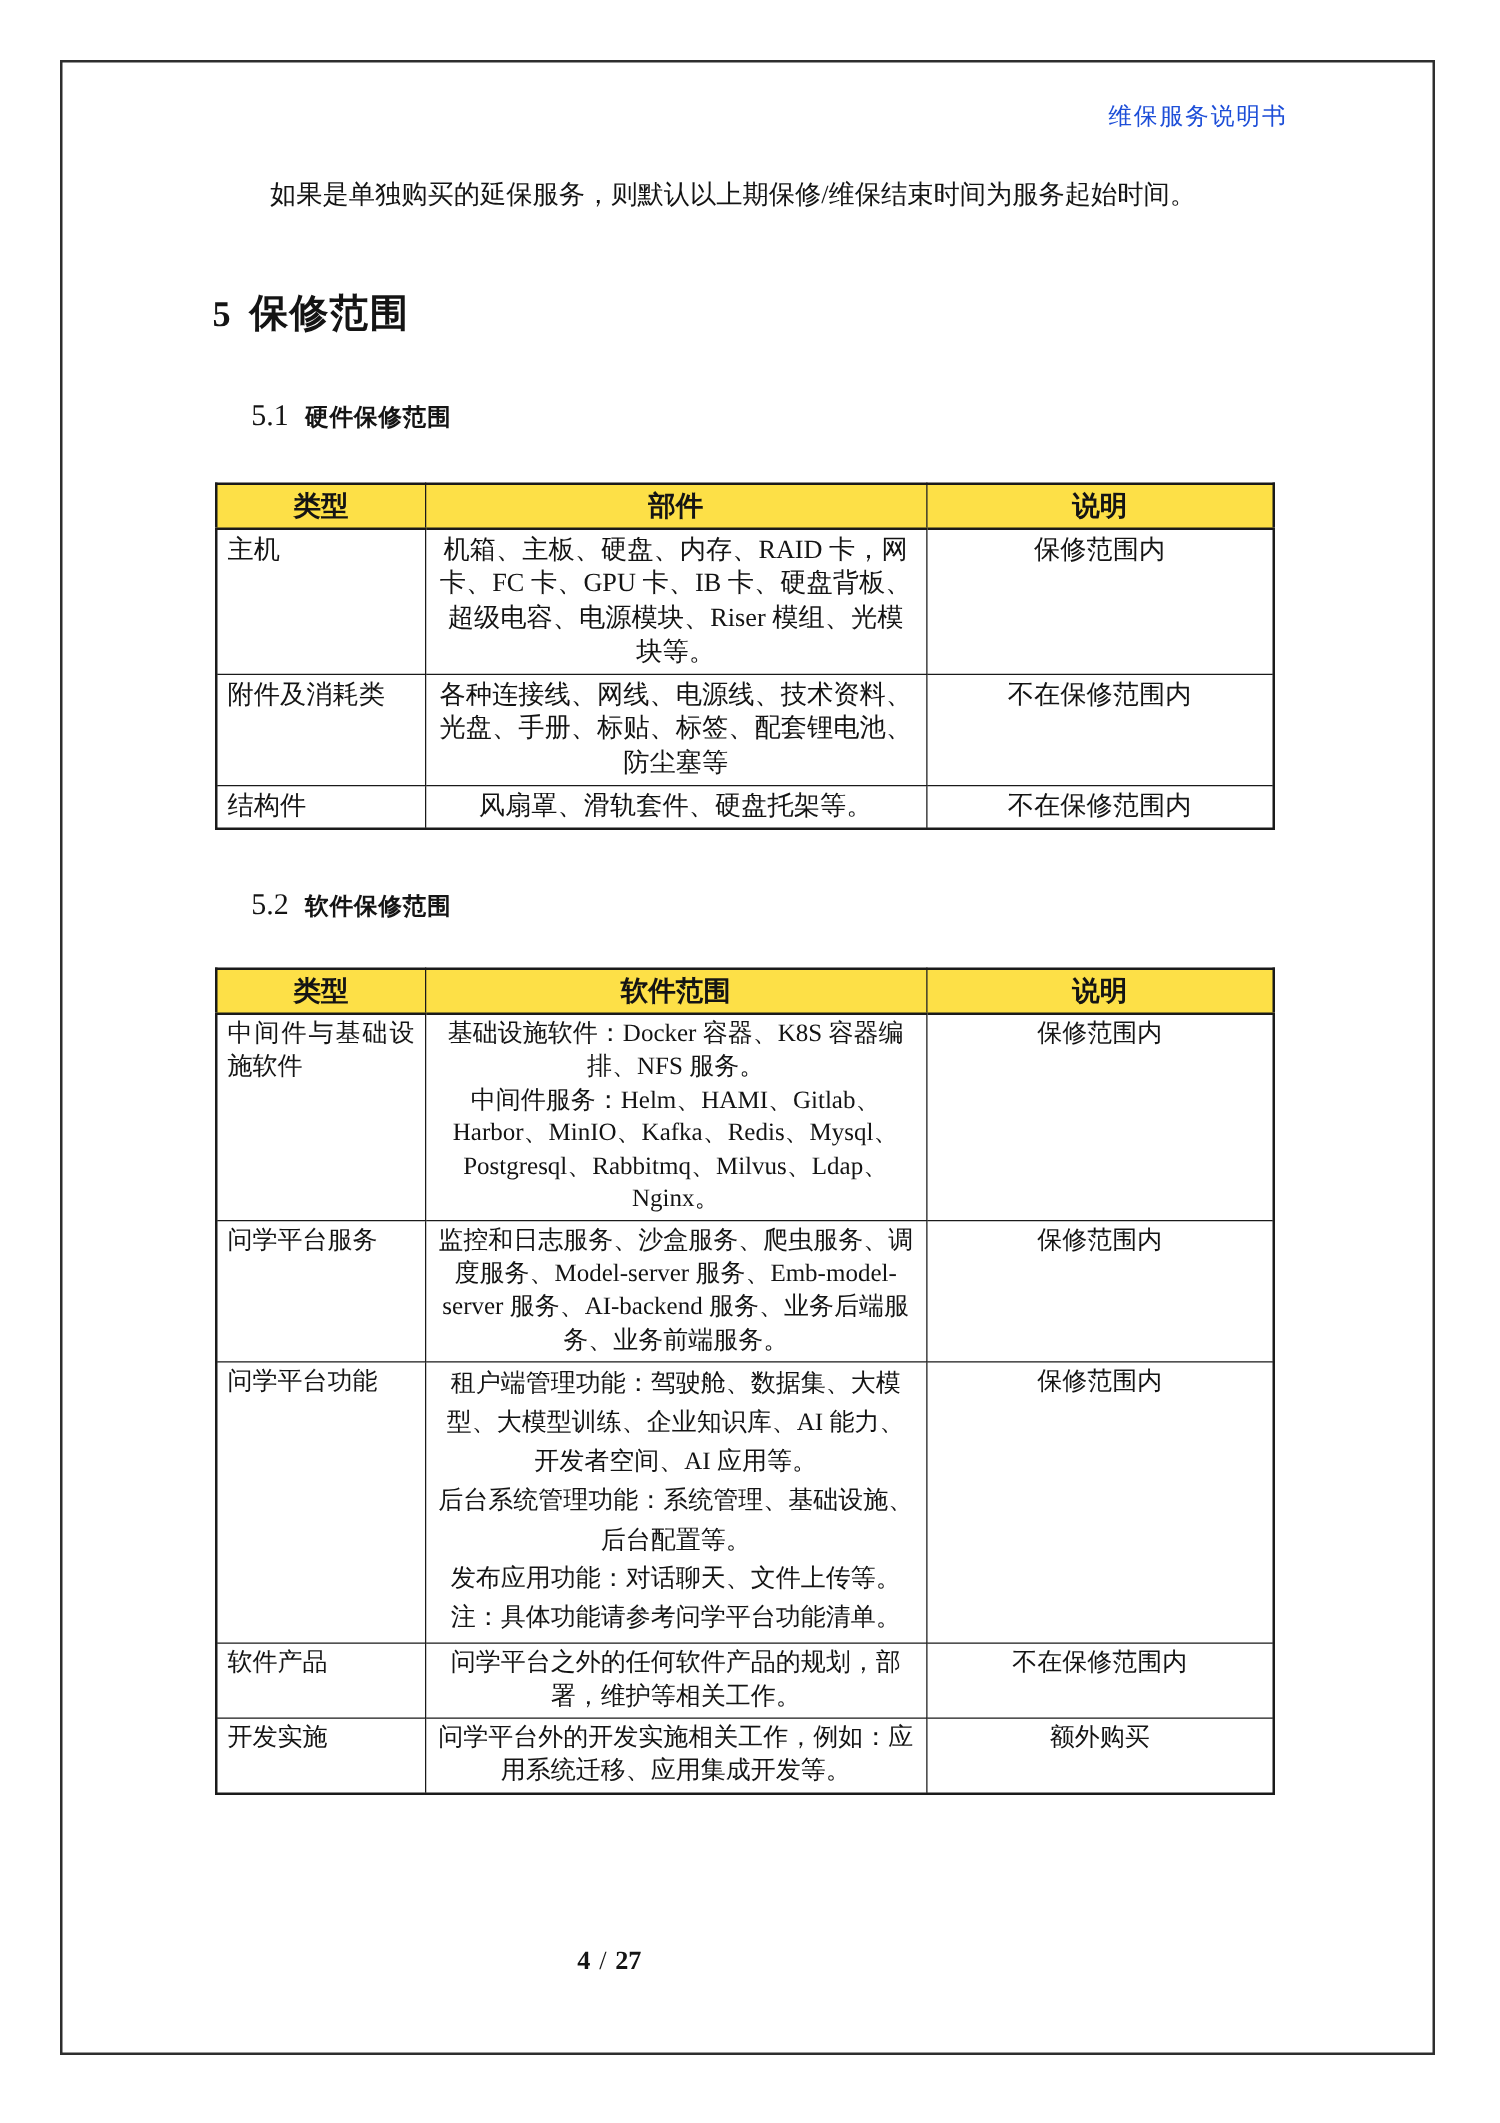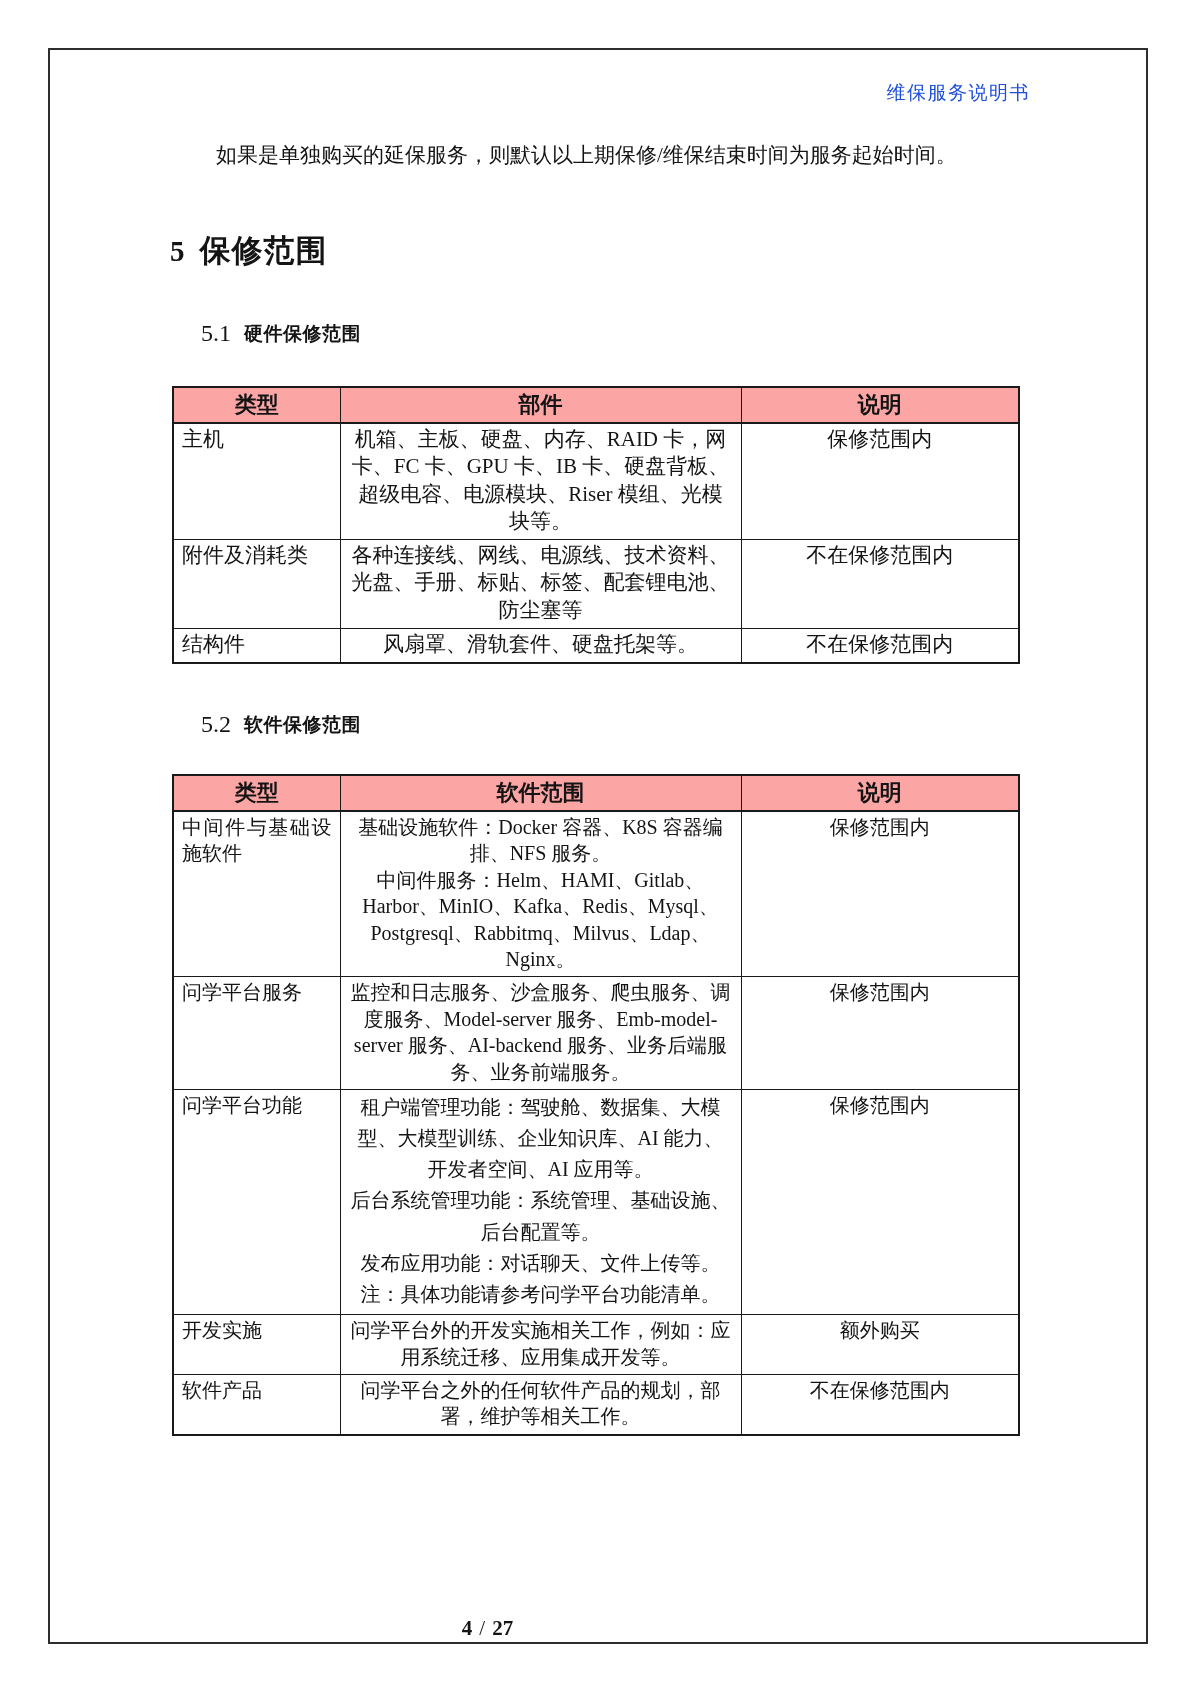--- a/index.html
+++ b/index.html
@@ -37,35 +37,35 @@
     position:absolute;left:172px;width:846px;
     border-collapse:collapse;table-layout:fixed;
     border:2.4px solid #1a1a1a;
   }
   .tbl-hw{top:386px;}
   .tbl-sw{top:774px;}
   .tbl col.c1{width:167px;}
   .tbl col.c2{width:401px;}
   .tbl col.c3{width:278px;}
   .tbl th{
-    background:#fca5a5;border:1.6px solid #1a1a1a;border-bottom-width:2.2px;
+    background:#fde047;border:1.6px solid #1a1a1a;border-bottom-width:2.2px;
     font-family:"Liberation Sans","DejaVu Sans",sans-serif;
     font-size:22px;font-weight:bold;padding:2px 6px;text-align:center;
   }
   .tbl td{
     border:1.6px solid #1a1a1a;vertical-align:top;text-align:center;
     padding:2px 8px 4px 8px;
   }
   .tbl-hw td{font-size:21px;line-height:1.3;}
   .tbl-sw td{font-size:20px;line-height:1.32;}
   .tbl td.type-cell{text-align:justify;}
   .tbl td p{margin:0;}
   .tbl-sw td.cell-tall p{line-height:1.56;}
   .page-footer{
-    position:absolute;top:1616px;left:0;width:975px;text-align:center;
+    position:absolute;top:1556px;left:0;width:975px;text-align:center;
     font-size:21px;font-weight:bold;font-family:"Liberation Serif",serif;
   }
   .page-footer .sep{font-weight:normal;margin:0 7px;}
 </style>
 </head>
 <body>
 
 <div>
 
   <div class="page-border"></div>
@@ -156,32 +156,32 @@
         <td class="type-cell">问学平台功能</td>
         <td class="cell-tall">
           <p>租户端管理功能：驾驶舱、数据集、大模型、大模型训练、企业知识库、AI 能力、开发者空间、AI 应用等。</p>
           <p>后台系统管理功能：系统管理、基础设施、后台配置等。</p>
           <p>发布应用功能：对话聊天、文件上传等。</p>
           <p>注：具体功能请参考问学平台功能清单。</p>
         </td>
         <td>保修范围内</td>
       </tr>
       <tr>
+        <td class="type-cell">软件产品</td>
+        <td>
+          <p>问学平台之外的任何软件产品的规划，部署，维护等相关工作。</p>
+        </td>
+        <td>不在保修范围内</td>
+      </tr>
+      <tr>
         <td class="type-cell">开发实施</td>
         <td>
           <p>问学平台外的开发实施相关工作，例如：应用系统迁移、应用集成开发等。</p>
         </td>
         <td>额外购买</td>
-      </tr>
-      <tr>
-        <td class="type-cell">软件产品</td>
-        <td>
-          <p>问学平台之外的任何软件产品的规划，部署，维护等相关工作。</p>
-        </td>
-        <td>不在保修范围内</td>
       </tr>
     </tbody>
   </table>
 
   <div class="page-footer">
     <span>4</span><span class="sep">/</span><span>27</span>
   </div>
 
 </div>
 

